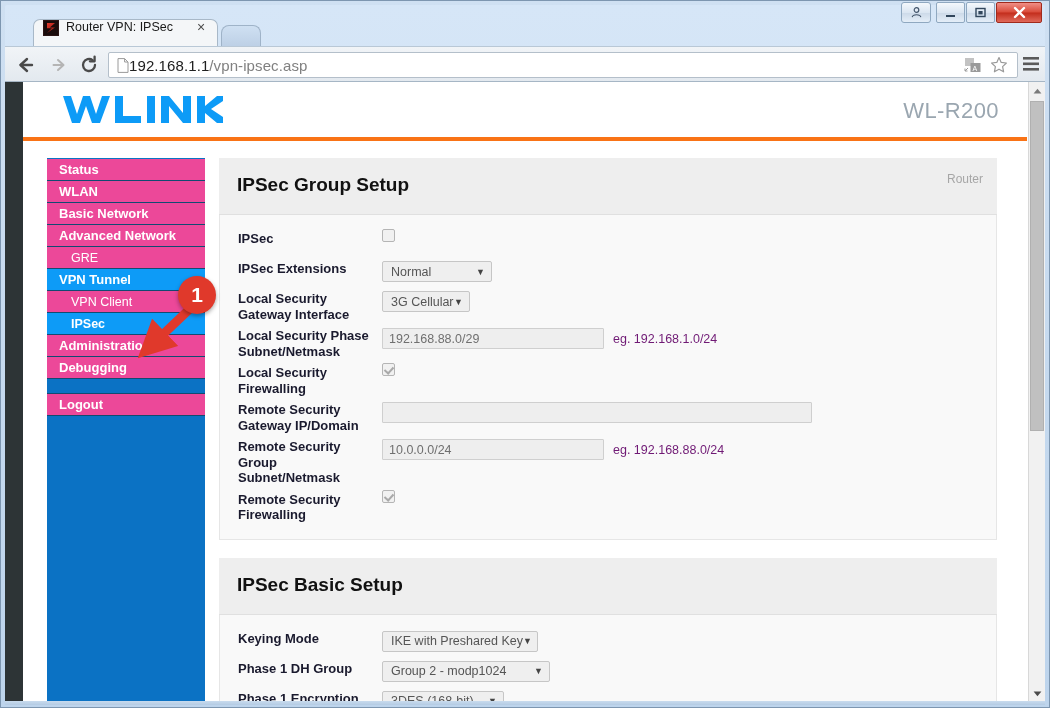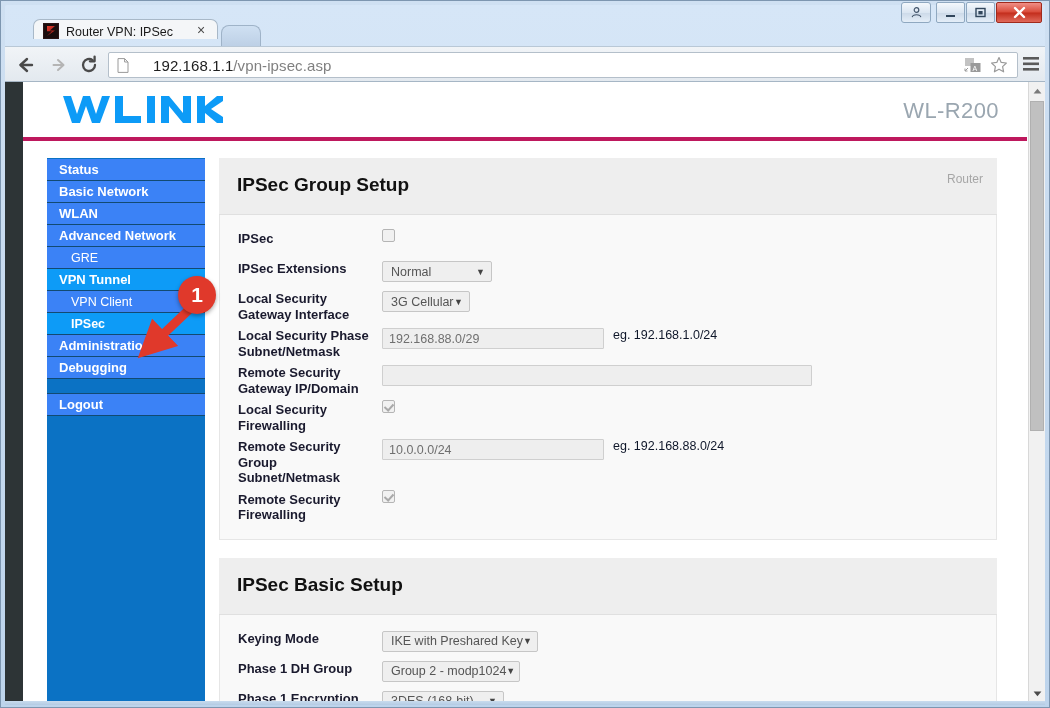--- a/index.html
+++ b/index.html
@@ -59,27 +59,27 @@
 
   
   .tabstrip {
     position: absolute;
     left: 5px; top: 19px;
     width: 1040px; height: 28px;
   }
   .tab {
     position: absolute;
     left: 28px; top: 0px;
-    width: 185px; height: 20px;
+    width: 185px; height: 28px;
     background: #f4f6f8;
     border: 1px solid #a8b8c8;
     border-bottom: none;
     border-radius: 7px 7px 0 0;
     box-sizing: border-box;
-    display: flex; align-items: flex-end;
+    display: flex; align-items: flex-start;
   }
   .tab-favicon {
     width: 16px; height: 16px;
     margin-left: 9px;
     background: #1a0c0c;
     border: 1px solid #2b1414;
     box-sizing: border-box;
     position: relative;
     flex: none;
   }
@@ -149,21 +149,21 @@
     box-sizing: border-box;
     display: flex; align-items: center;
   }
   .page-icon {
     margin-left: 8px;
     width: 12px; height: 15px;
     flex: none;
   }
   .url {
     font-size: 15px;
-    margin-left: 24px;
+    margin-left: 0;
     color: #202020;
     white-space: nowrap;
     flex: 1;
     letter-spacing: 0.1px;
   }
   .url .dim { color: #808080; }
   .omni-icon { flex:none; margin-right: 8px; }
   .star { flex:none; margin-right: 9px; }
   .menu-btn {
     position: absolute;
@@ -191,21 +191,21 @@
     width: 1004px; height: 620px;
     background: #ffffff;
     overflow: hidden;
   }
 
   
   .site-header {
     position: relative;
     height: 55px;
     background: #ffffff;
-    border-bottom: 4px solid #be185d;
+    border-bottom: 4px solid #f97316;
   }
   .logo {
     position: absolute;
     left: 40px; top: 10px;
   }
   .model {
     position: absolute;
     right: 28px; top: 16px;
     font-size: 22px;
     color: #9aa6b0;
@@ -223,21 +223,21 @@
     border-top: 1px solid #0b72c4;
   }
   .nav-item {
     height: 22px;
     line-height: 22px;
     font-size: 13px;
     font-weight: bold;
     color: #ffffff;
     padding-left: 12px;
     border-bottom: 1px solid #124a72;
-    background: #3b82f6;
+    background: #ec4899;
     box-sizing: border-box;
     white-space: nowrap;
   }
   .nav-item.active { background: #0d9bf7; }
   .nav-item.sub {
     font-weight: normal;
     padding-left: 24px;
     font-size: 12.5px;
   }
   .nav-item.sub.active { font-weight: bold; }
@@ -292,21 +292,21 @@
   .flabel {
     width: 162px;
     flex: none;
     padding-left: 18px;
     font-size: 13px;
     font-weight: bold;
     color: #1a1a2e;
     line-height: 15.5px;
     box-sizing: border-box;
   }
-  .fctl { flex: 1; display: flex; align-items: flex-start; }
+  .fctl { flex: 1; display: flex; align-items: center; }
 
   .cbx {
     width: 13px; height: 13px;
     border: 1px solid #b5b5b5;
     background: #f1f1f1;
     border-radius: 2px;
     box-sizing: border-box;
     display: inline-block;
     position: relative;
     margin-top: -2px;
@@ -350,21 +350,21 @@
     padding: 0 6px;
     line-height: 20px;
     box-sizing: border-box;
     white-space: nowrap;
     overflow: hidden;
   }
   .txt.w-ip { width: 222px; }
   .txt.w-wide { width: 430px; }
   .hint {
     font-size: 12.5px;
-    color: #0f172a;
+    color: #701a75;
     margin-left: 9px;
     white-space: nowrap;
   }
 
   
   .annot { position: absolute; left: 0; top: 0; pointer-events: none; }
   .badge {
     position: absolute;
     left: 178px; top: 276px;
     width: 38px; height: 38px;
@@ -514,22 +514,22 @@
             </g>
           </svg>
         </div>
         <div class="model">WL-R200</div>
       </div>
 
       <div class="layout">
 
         <div class="sidebar">
           <div class="nav-item">Status</div>
+          <div class="nav-item">WLAN</div>
           <div class="nav-item">Basic Network</div>
-          <div class="nav-item">WLAN</div>
           <div class="nav-item">Advanced Network</div>
           <div class="nav-item sub">GRE</div>
           <div class="nav-item active">VPN Tunnel</div>
           <div class="nav-item sub">VPN Client</div>
           <div class="nav-item sub active">IPSec</div>
           <div class="nav-item">Administration</div>
           <div class="nav-item">Debugging</div>
           <div class="nav-spacer"></div>
           <div class="nav-item">Logout</div>
           <div class="nav-tail"></div>
@@ -573,30 +573,30 @@
 
               <div class="frow">
                 <div class="flabel">Local Security Phase Subnet/Netmask</div>
                 <div class="fctl">
                   <div class="txt w-ip">192.168.88.0/29</div>
                   <span class="hint">eg. 192.168.1.0/24</span>
                 </div>
               </div>
 
               <div class="frow">
+                <div class="flabel">Local Security Firewalling</div>
+                <div class="fctl">
+                  <span class="cbx checked"></span>
+                </div>
+              </div>
+
+              <div class="frow">
                 <div class="flabel">Remote Security Gateway IP/Domain</div>
                 <div class="fctl">
                   <div class="txt w-wide"></div>
-                </div>
-              </div>
-
-              <div class="frow">
-                <div class="flabel">Local Security Firewalling</div>
-                <div class="fctl">
-                  <span class="cbx checked"></span>
                 </div>
               </div>
 
               <div class="frow">
                 <div class="flabel">Remote Security Group Subnet/Netmask</div>
                 <div class="fctl">
                   <div class="txt w-ip">10.0.0.0/24</div>
                   <span class="hint">eg. 192.168.88.0/24</span>
                 </div>
               </div>
@@ -623,21 +623,21 @@
                   <span class="sel" style="width:156px">
                     <span>IKE with Preshared Key</span>
                     <span class="caret" style="margin-left:auto">▼</span>
                   </span>
                 </div>
               </div>
 
               <div class="frow">
                 <div class="flabel">Phase 1 DH Group</div>
                 <div class="fctl">
-                  <span class="sel" style="width:138px">
+                  <span class="sel" style="width:168px">
                     <span>Group 2 - modp1024</span>
                     <span class="caret" style="margin-left:auto">▼</span>
                   </span>
                 </div>
               </div>
 
               <div class="frow">
                 <div class="flabel">Phase 1 Encryption</div>
                 <div class="fctl">
                   <span class="sel" style="width:122px">

